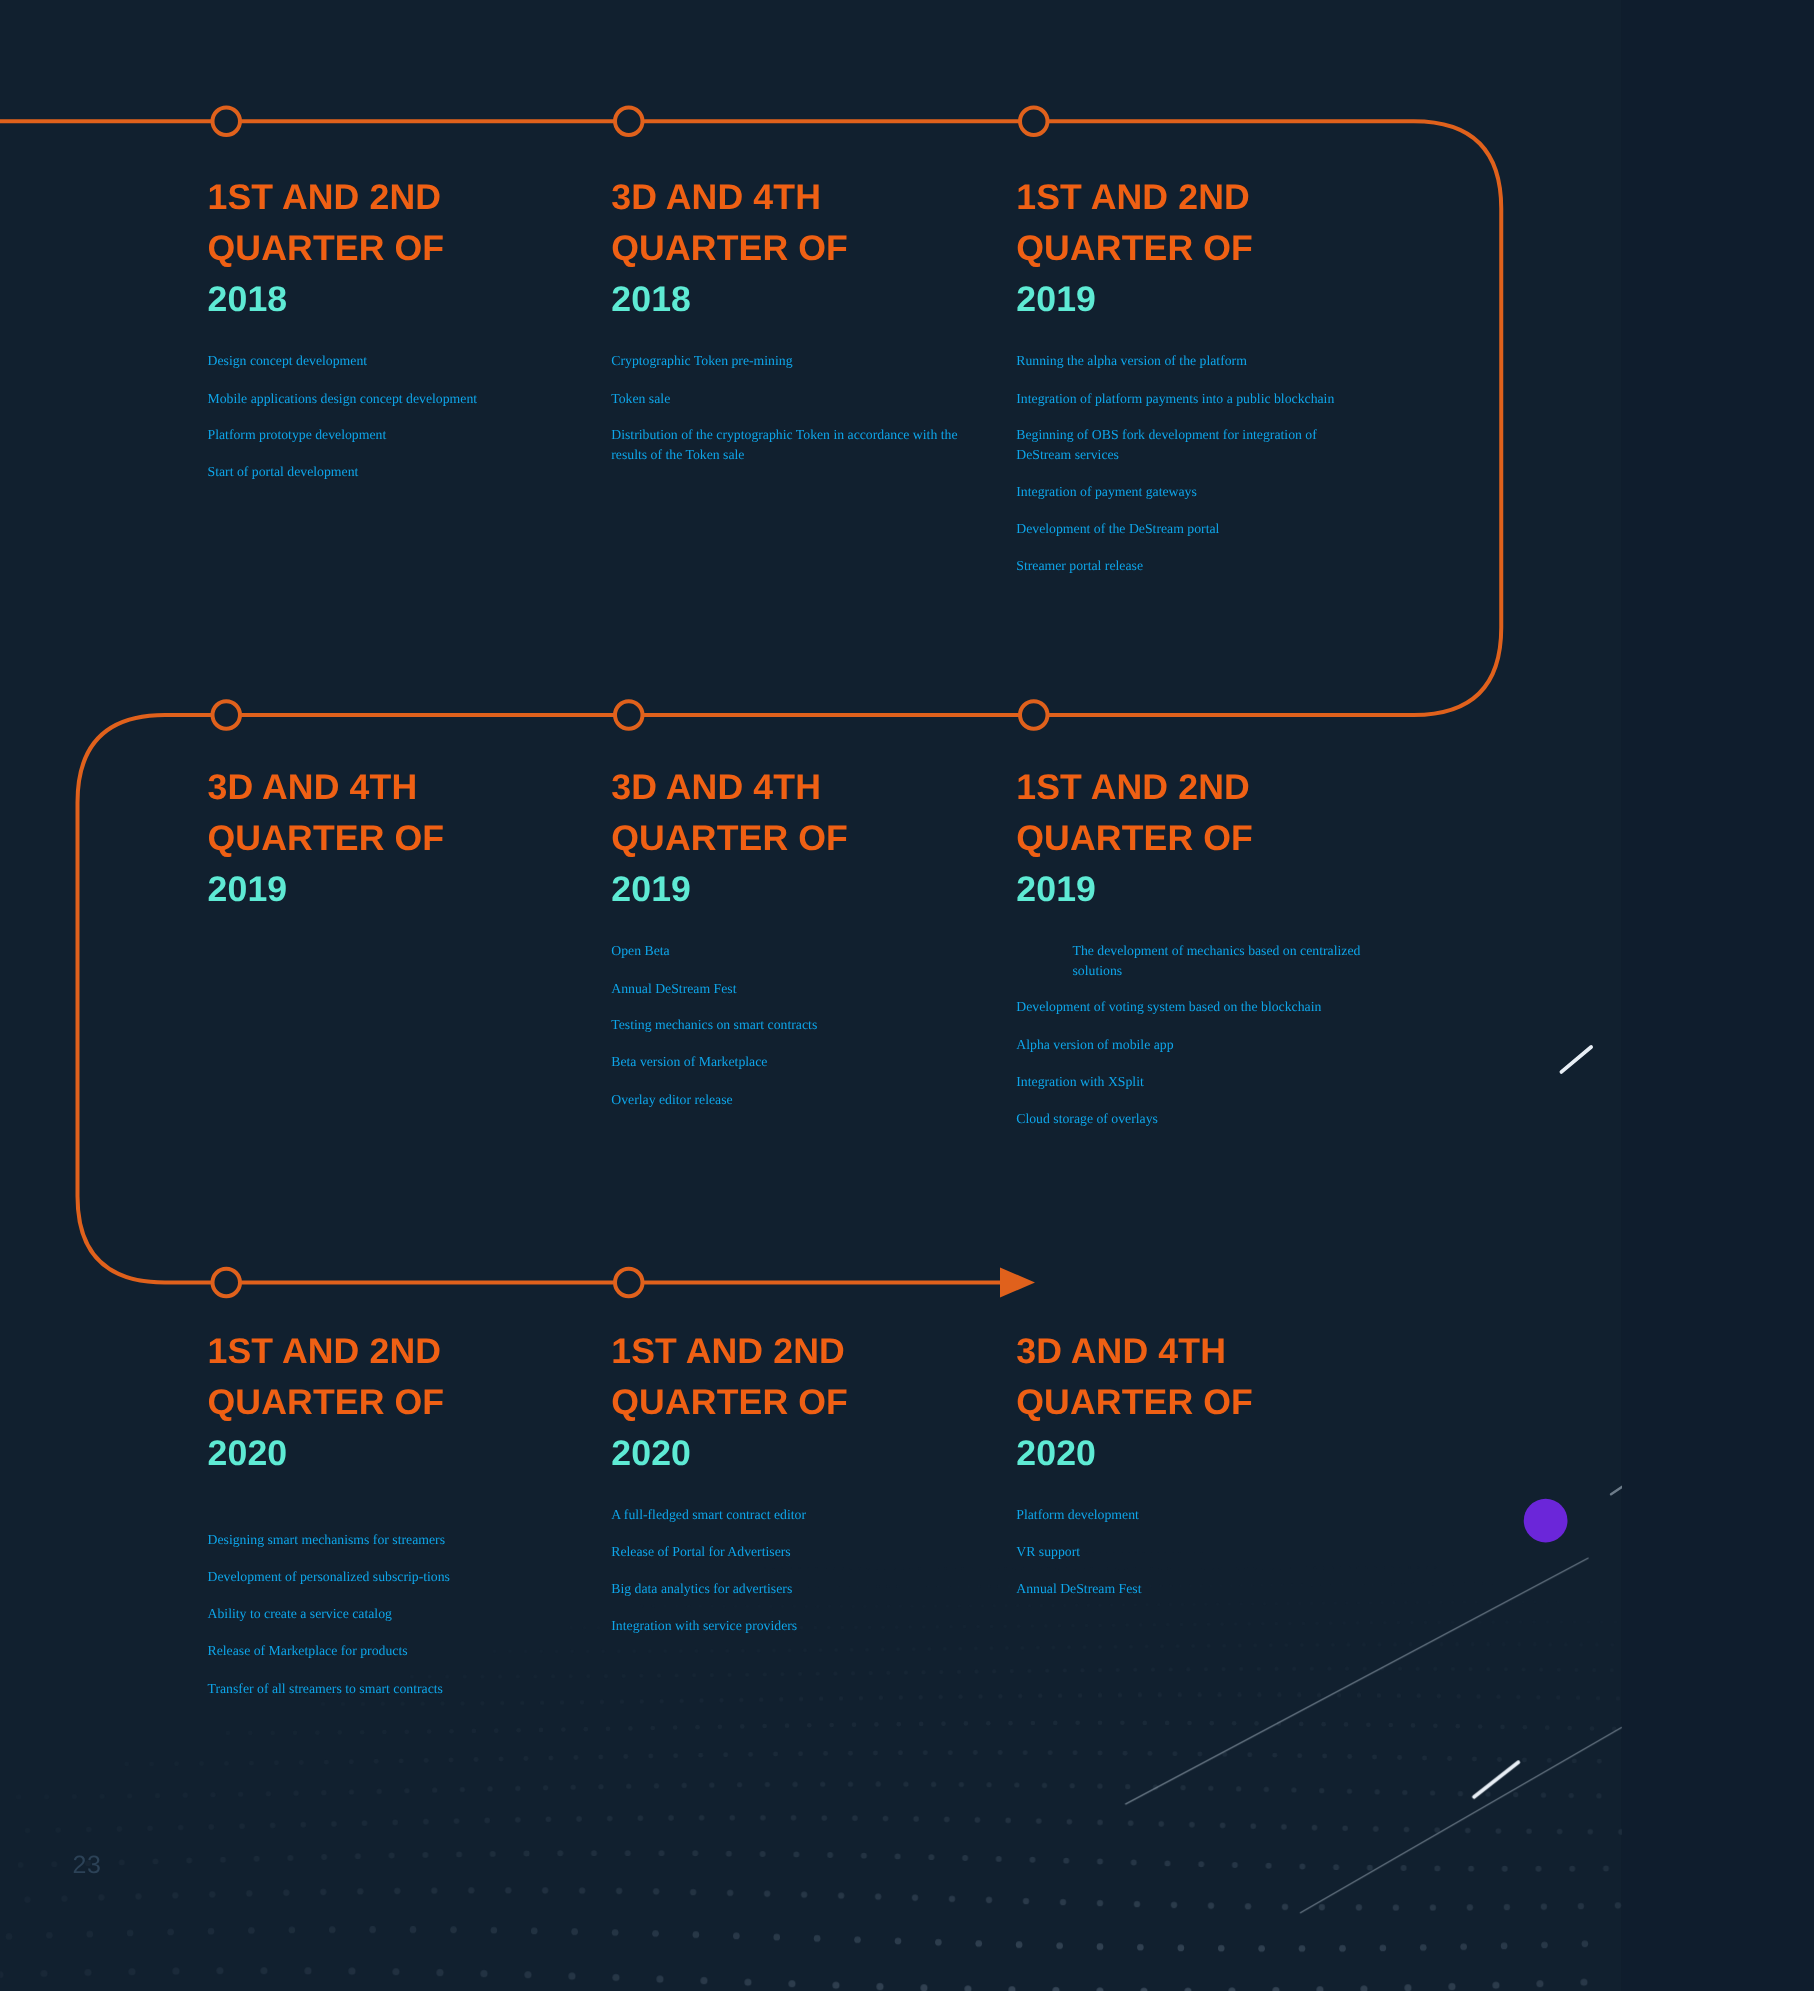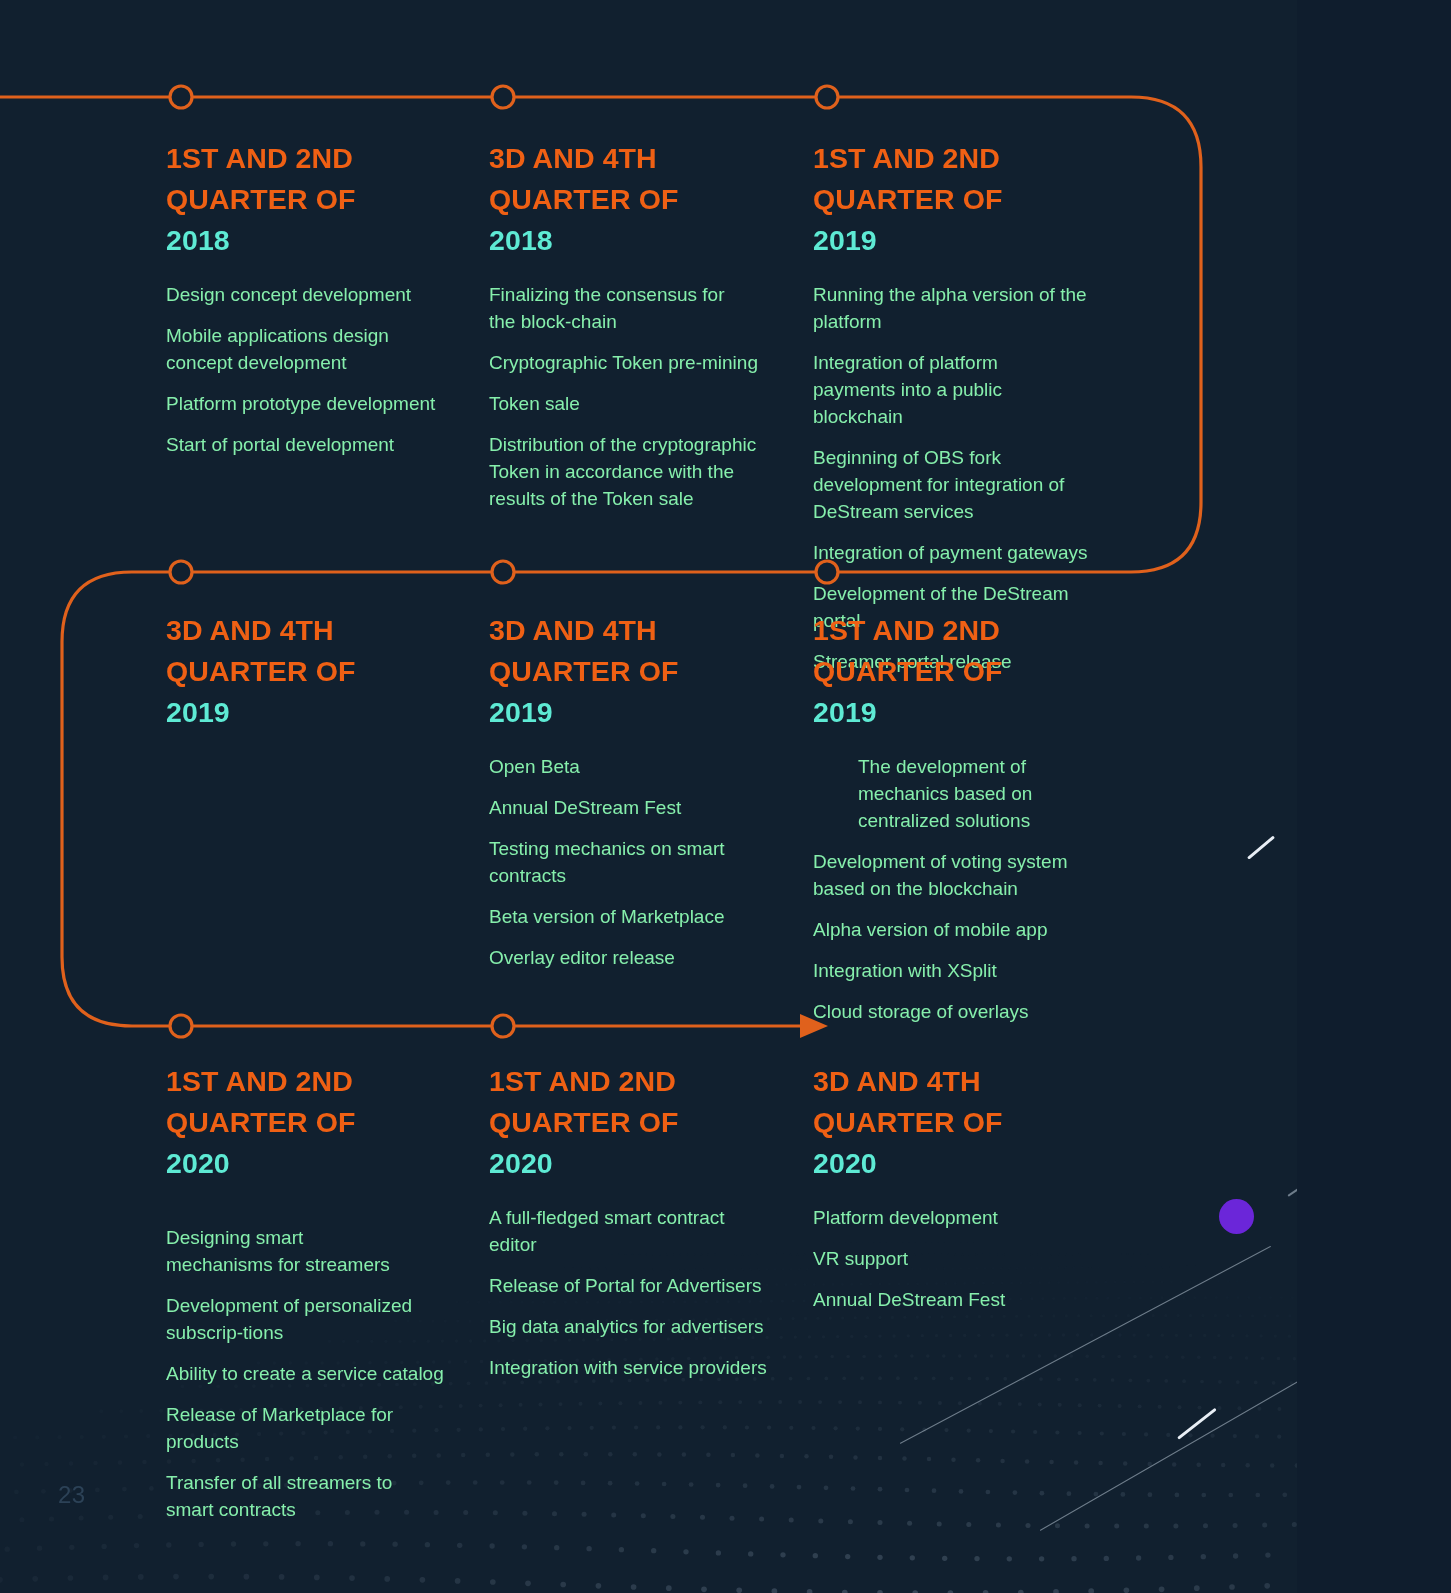--- a/index.html
+++ b/index.html
@@ -57,33 +57,34 @@
     line-height: 1.44;
     letter-spacing: .1px;
     color: #ef6014;
     text-transform: uppercase;
   }
   .block-title .year { color: #5eead4; display: block; }
 
   .items { margin-top: 21px; }
 
   .item {
-    font-size: 19px;
+    font-size: 11px;
     line-height: 1.42;
-    color: #86efac;
+    color: #0ea5e9;
     margin-bottom: 14px;
     max-width: 285px;
+    font-family: Liberation Serif, serif;
   }
   .item:last-child { margin-bottom: 0; }
 
   .page-number {
     position: absolute;
     left: 58px;
     top: 1481px;
-    font-size: 24px;
+    font-size: 20px;
     font-weight: normal;
     color: #2c4257;
     letter-spacing: .5px;
   }
 </style>
 </head>
 <body>
 
 <div id="page">
 
@@ -1957,21 +1958,20 @@
     </div>
   </div>
 
   <div class="cell" style="left:489px; top:138px;">
     <div class="block">
       <div class="block-title">
         <span>3D AND 4TH QUARTER OF</span>
         <span class="year">2018</span>
       </div>
       <div class="items">
-        <div class="item" style="max-width:262px;">Finalizing the consensus for the block-chain</div>
         <div class="item">Cryptographic Token pre-mining</div>
         <div class="item">Token sale</div>
         <div class="item">Distribution of the cryptographic Token in accordance with the results of the Token sale</div>
       </div>
     </div>
   </div>
 
   <div class="cell" style="left:813px; top:138px;">
     <div class="block">
       <div class="block-title">

